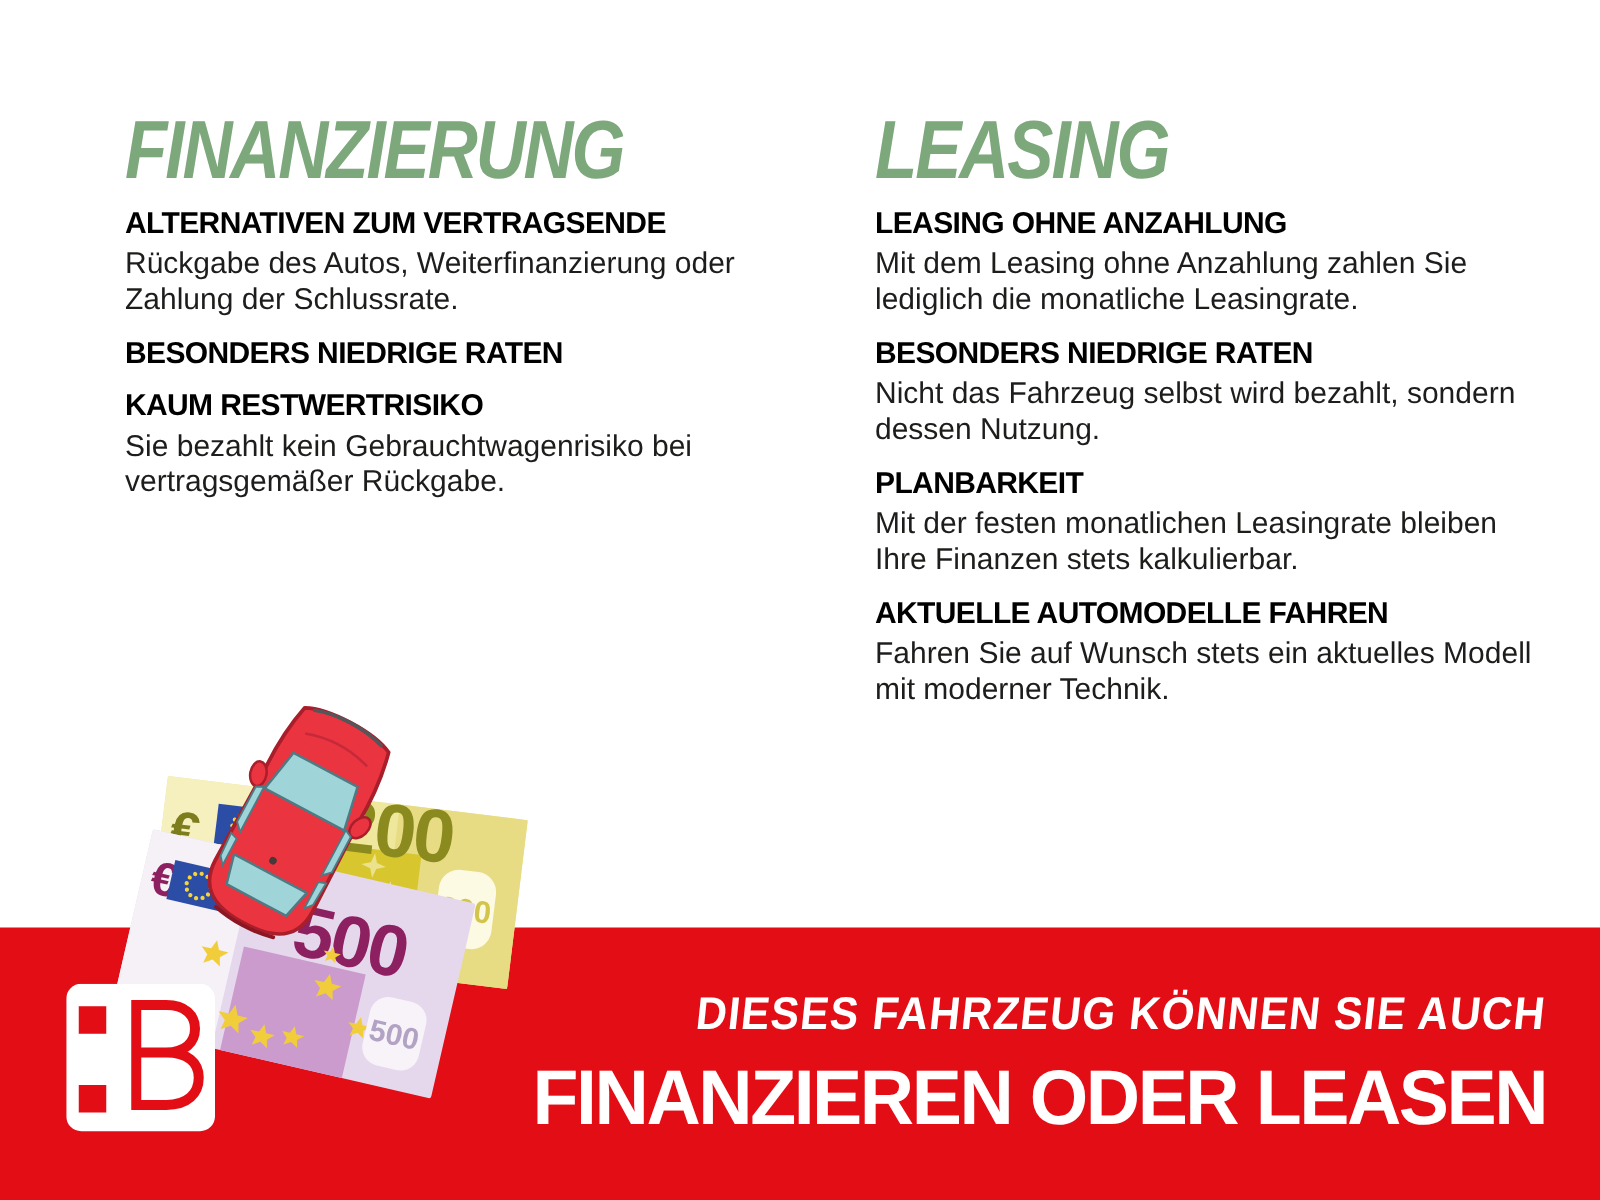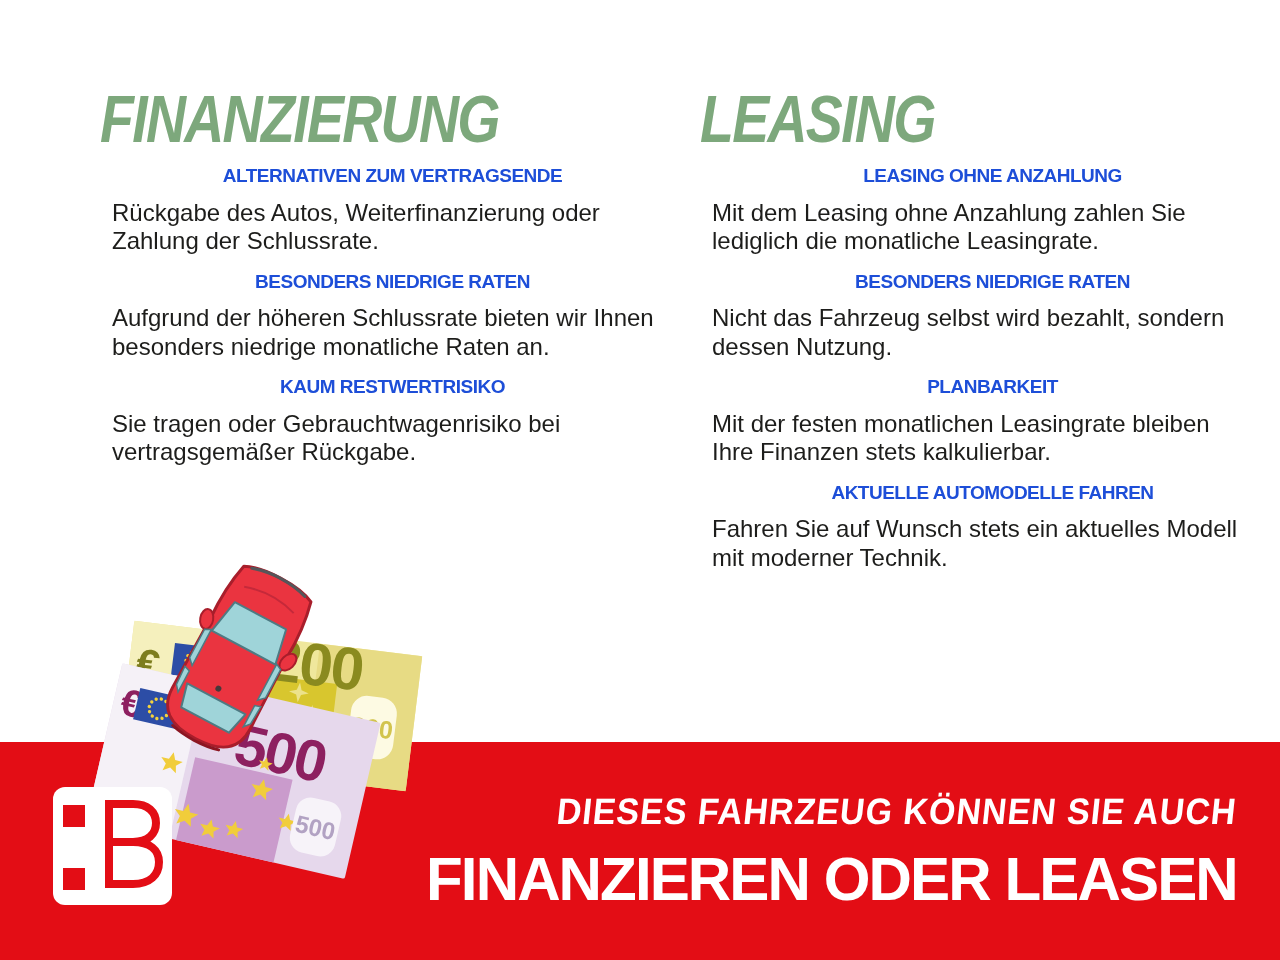--- a/index.html
+++ b/index.html
@@ -12,25 +12,25 @@
   .col { position:absolute; top:86px; width:585px; }
   .col-left  { left:100px; }
   .col-right { left:700px; }
   .col-title {
     font-size:66px; font-weight:700; font-style:italic; line-height:1;
     letter-spacing:-2px; color:#7da87c; margin:0 0 14px 0;
     transform:scaleX(0.84); transform-origin:0 50%; white-space:nowrap;
   }
   .section { margin-bottom:16px; }
   .section-heading {
-    font-size:19px; font-weight:700; line-height:1.1; margin:0 0 5px 0;
-    letter-spacing:-0.5px; color:#1d4ed8; white-space:nowrap;text-align:center;
+    font-size:24px; font-weight:700; line-height:1.1; margin:0 0 5px 0;
+    letter-spacing:-0.5px; color:#000000; white-space:nowrap;
   }
   .section-body {
-    font-size:24px; line-height:1.18; margin:12px; color:#1d1d1b;
+    font-size:24px; line-height:1.18; margin:0; color:#1d1d1b;
     white-space:pre-line;
   }
   
   .band {
     position:absolute; left:0; top:742px; width:1280px; height:218px;
     background:#e30d15;
   }
   .banner-tagline {
     position:absolute; top:791px; right:43px; color:#ffffff;
     font-size:34px; font-weight:700; letter-spacing:1px; line-height:1.2;
@@ -56,28 +56,26 @@
   <div class="col col-left">
     <div class="col-title">FINANZIERUNG</div>
 
     <div class="section">
       <h3 class="section-heading">ALTERNATIVEN ZUM VERTRAGSENDE</h3>
       <p class="section-body">Rückgabe des Autos, Weiterfinanzierung oder
 Zahlung der Schlussrate.</p>
     </div>
     <div class="section">
       <h3 class="section-heading">BESONDERS NIEDRIGE RATEN</h3>
-      <p class="section-body">Aufgrund der höheren Schlussrate bieten wir Ihnen
-besonders niedrige monatliche Raten an.</p>
     </div>
     <div class="section">
     </div>
     <div class="section">
       <h3 class="section-heading">KAUM RESTWERTRISIKO</h3>
-      <p class="section-body">Sie tragen oder Gebrauchtwagenrisiko bei
+      <p class="section-body">Sie bezahlt kein Gebrauchtwagenrisiko bei
 vertragsgemäßer Rückgabe.</p>
     </div>
   </div>
 
   <div class="col col-right">
     <div class="col-title">LEASING</div>
 
     <div class="section">
       <h3 class="section-heading">LEASING OHNE ANZAHLUNG</h3>
       <p class="section-body">Mit dem Leasing ohne Anzahlung zahlen Sie

